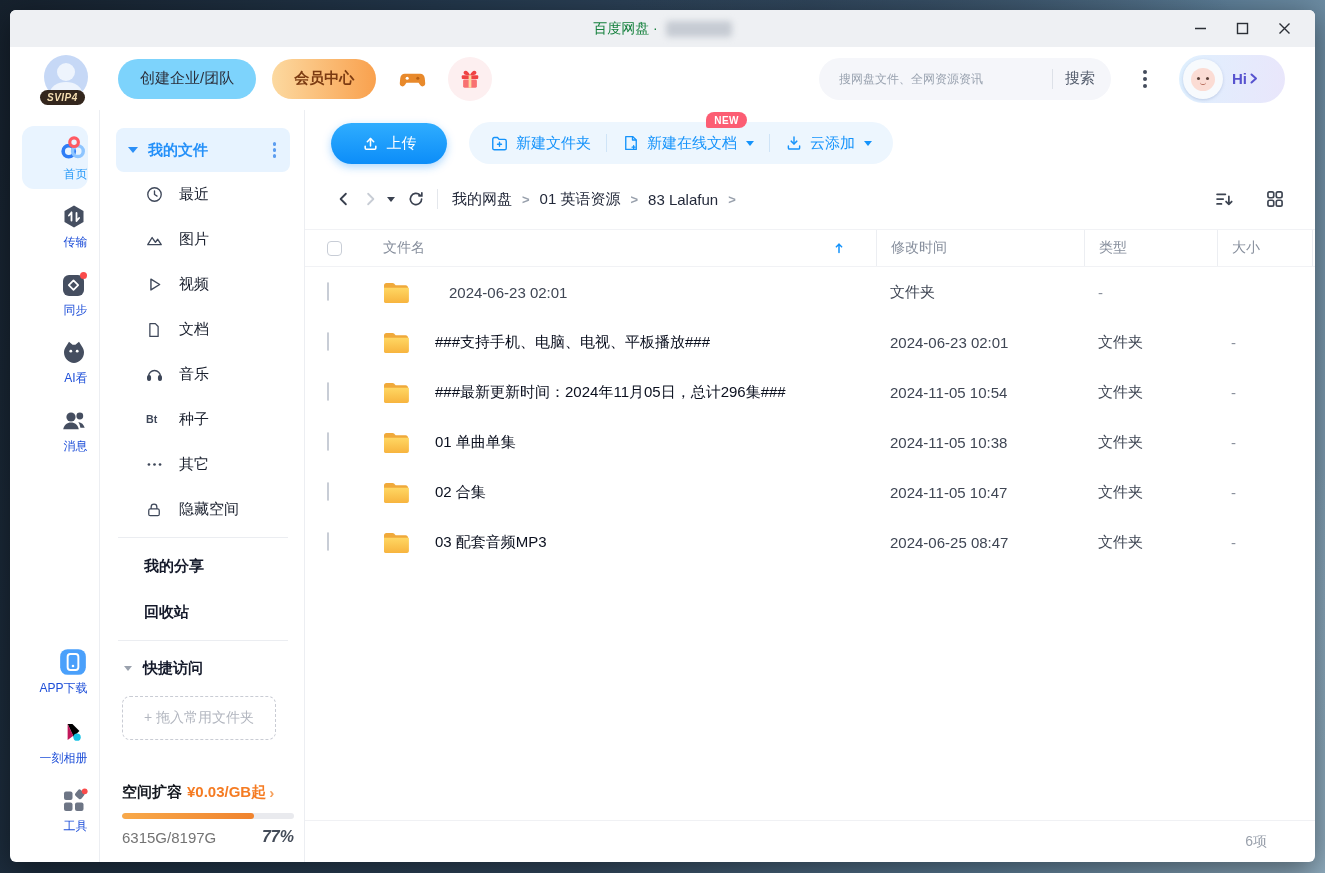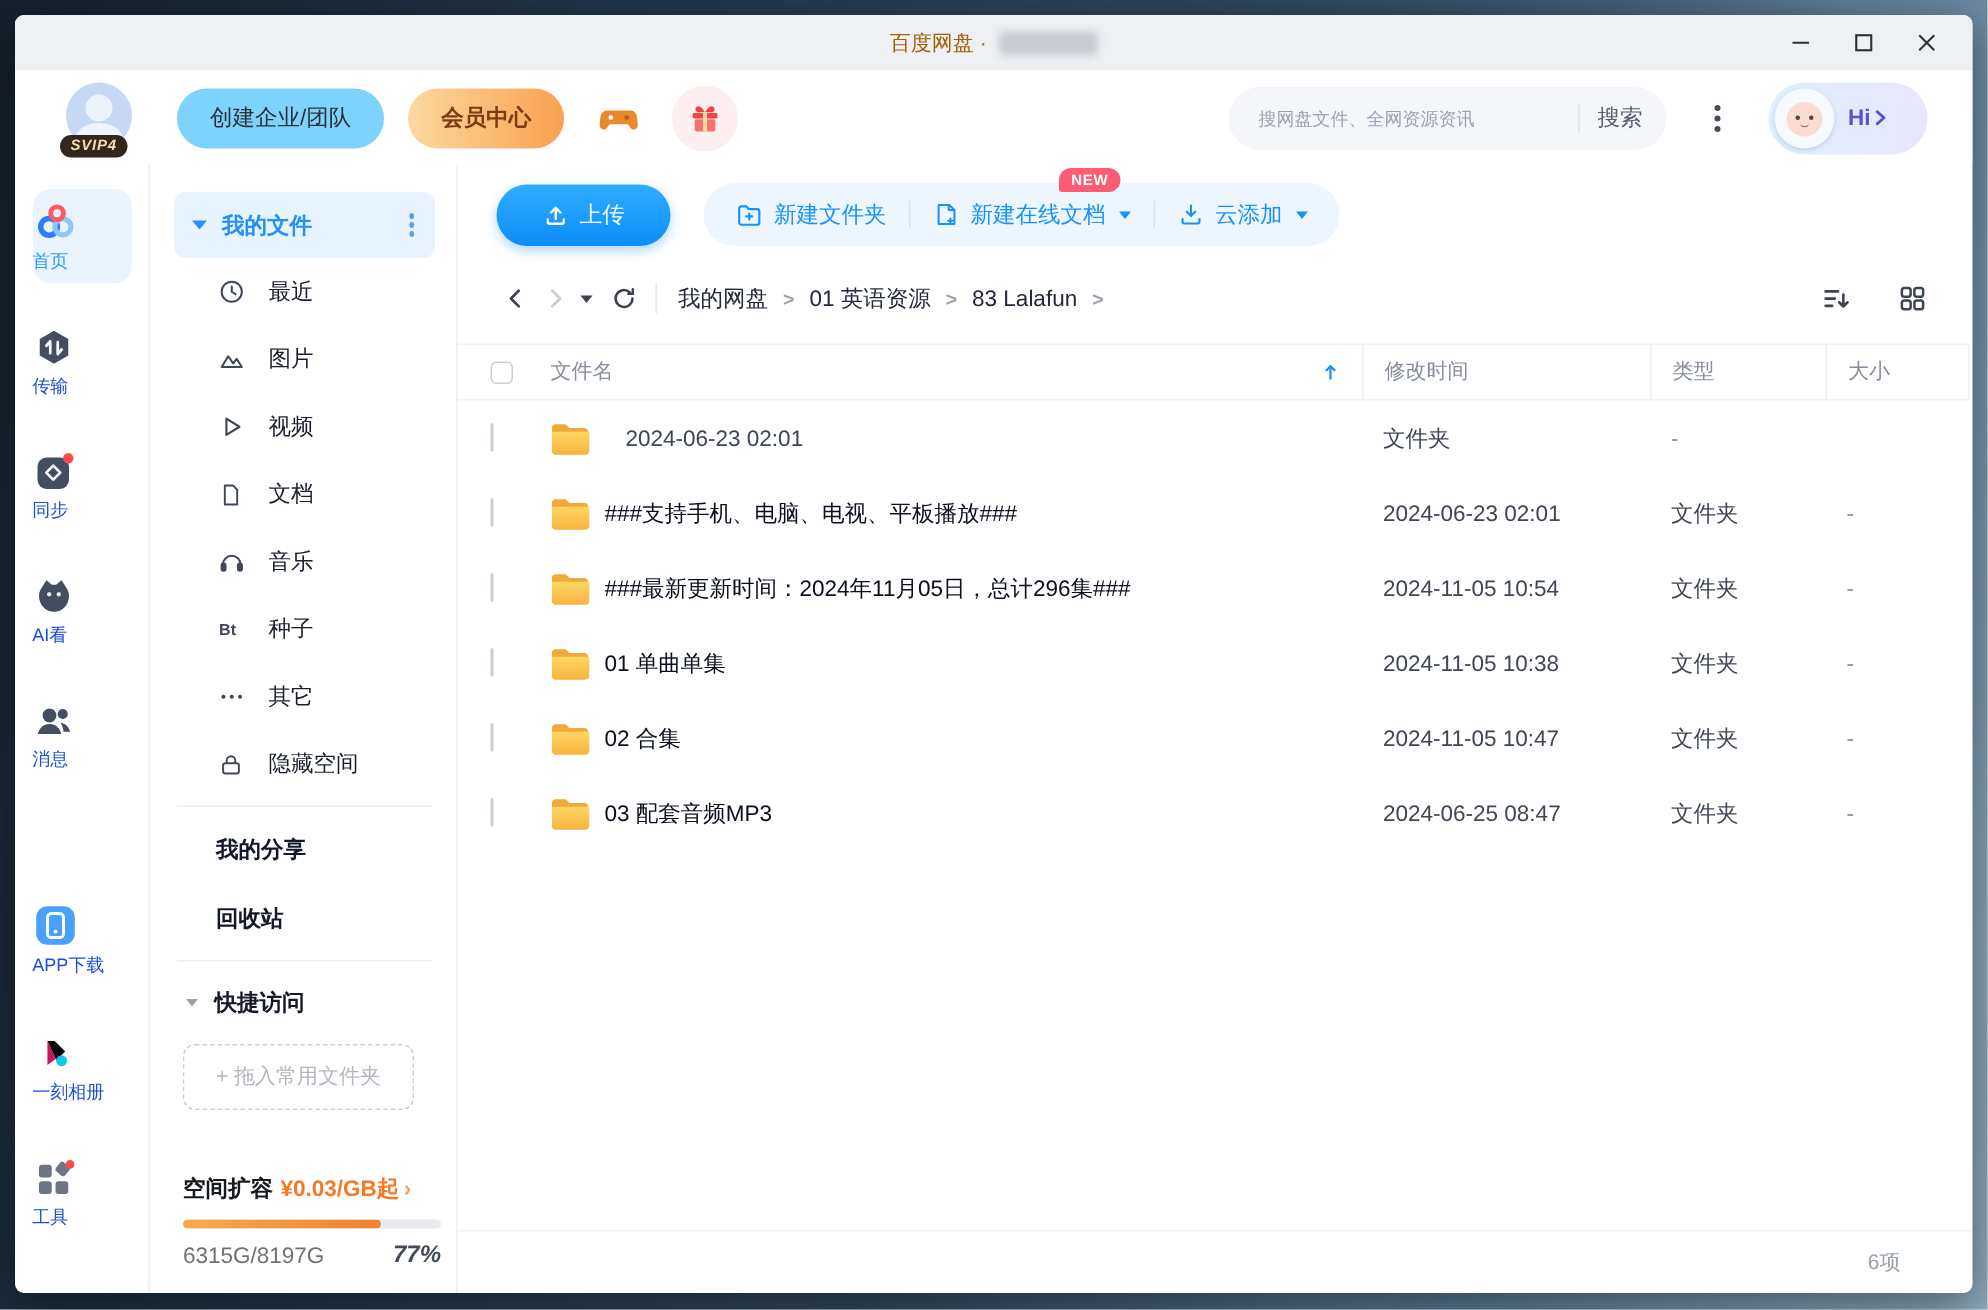--- a/index.html
+++ b/index.html
@@ -13,21 +13,21 @@
   }
   .window {
     position:absolute; left:10px; top:10px; width:1305px; height:852px;
     background:#fff; border-radius:6px; overflow:hidden;
     box-shadow:0 8px 30px rgba(0,0,0,.45);
     display:flex; flex-direction:column;
   }
   
   .titlebar { height:37px; background:#eef0f3; flex:0 0 auto; position:relative;
     display:flex; align-items:center; justify-content:center; }
-  .titlebar-title { color:#a16207; font-size:14px; display:flex; align-items:center; gap:8px; }
+  .titlebar-title { color:#15803d; font-size:14px; display:flex; align-items:center; gap:8px; }
   .title-blur { display:inline-block; width:66px; height:16px; border-radius:3px;
     background:#c6cbd3; filter:blur(3px); }
   .win-controls { position:absolute; right:10px; top:0; height:37px; display:flex; }
   .win-btn { width:42px; height:37px; display:flex; align-items:center; justify-content:center; cursor:pointer; }
   
   .header { height:63px; background:#fff; flex:0 0 auto; display:flex; align-items:center;
     padding:0 30px 0 34px; }
   .vip-avatar { position:relative; width:48px; height:48px; flex:0 0 auto; }
   .vip-avatar .circ { width:44px; height:44px; border-radius:50%; background:#c6d8f6; overflow:hidden; position:relative;}
   .vip-avatar .circ:before { content:""; position:absolute; left:13px; top:8px; width:18px; height:18px; border-radius:50%; background:#eef4fd;}
@@ -55,22 +55,22 @@
   .hi-face .fc { position:absolute; left:8px; top:9px; width:24px; height:23px; border-radius:50%; background:#fbdcd4;}
   .hi-face .e1,.hi-face .e2 { position:absolute; top:18px; width:3px; height:3px; border-radius:50%; background:#5b4038;}
   .hi-face .e1{left:14px;} .hi-face .e2{left:23px;}
   .hi-face .sm { position:absolute; left:17px; top:23px; width:6px; height:3px; border-bottom:1.5px solid #b66a5a; border-radius:0 0 6px 6px;}
   .hi-label { margin-left:9px; color:#5753cf; font-weight:bold; font-size:15px; display:flex; align-items:center; gap:3px;}
   
   .content { flex:1; display:flex; min-height:0; }
   
   .rail { width:90px; border-right:1px solid #eceef2; display:flex; flex-direction:column; align-items:center;
     padding:16px 0 14px; }
-  .rail-item { width:66px; display:flex; flex-direction:column; align-items:flex-start; gap:3px;
-    margin-bottom:22px; cursor:pointer; padding:7px 0 6px; border-radius:12px; }
+  .rail-item { width:66px; display:flex; flex-direction:column; align-items:flex-end; gap:3px;
+    margin-bottom:7px; cursor:pointer; padding:7px 0 6px; border-radius:12px; }
   .rail-item .lbl { font-size:12px; color:#1d4ed8; }
   .rail-item.active { background:#e9f4ff; }
   .rail-item.active .lbl { color:#2b9bf8; }
   .rail-spacer { flex:1; }
   
   .sidebar { width:205px; border-right:1px solid #eceef2; display:flex; flex-direction:column;
     padding:18px 14px 14px 16px; min-height:0; }
   .myfiles { height:44px; background:#e7f3ff; border-radius:8px; display:flex; align-items:center;
     padding:0 10px 0 12px; cursor:pointer; flex:0 0 auto;}
   .tri-down { width:0; height:0; border-left:5px solid transparent; border-right:5px solid transparent; border-top:6px solid #2b8ff7; }
@@ -117,21 +117,21 @@
   .nav-ic { display:flex; align-items:center; justify-content:center; cursor:pointer; padding:4px; }
   .nav-caret { width:0; height:0; border-left:4px solid transparent; border-right:4px solid transparent;
     border-top:5px solid #3a4150; margin:0 8px 0 4px; cursor:pointer;}
   .nav-div { width:1px; height:20px; background:#e4e7ec; margin:0 14px 0 8px; }
   .breadcrumb { display:flex; align-items:center; gap:10px; font-size:15px; color:#23293a; }
   .crumb { cursor:pointer; }
   .crumb-sep { color:#98a0ac; font-size:13px; font-weight:bold; }
   .nav-right { margin-left:auto; display:flex; align-items:center; gap:22px; }
   
   .thead, .trow { display:grid; grid-template-columns:40px 36px 1fr 192px 117px 96px;
-    align-items:center; padding-left:22px; padding-right:2px; }
+    align-items:center; padding-left:22px; padding-right:2px;gap:16px; }
   .thead { height:38px; border-top:1px solid #f1f2f5; border-bottom:1px solid #f1f2f5; margin-top:8px;
     color:#868e9c; font-size:14px; flex:0 0 auto;}
   .thead .hcell { height:100%; display:flex; align-items:center; }
   .thead .hname { grid-column:2 / 4; justify-content:space-between; padding-right:14px;}
   .thead .bl { border-left:1px solid #eceef2; padding-left:14px; }
   .thead .br { border-right:1px solid #eceef2; }
   .checkbox { width:15px; height:15px; border:1.5px solid #c8cdd6; border-radius:4px; background:#fff; cursor:pointer; }
   .rows { flex:0 0 auto; }
   .trow { height:50px; cursor:default; }
   .trow .name { font-size:15px; color:#0a0f1e; white-space:nowrap; overflow:hidden; text-overflow:ellipsis;

